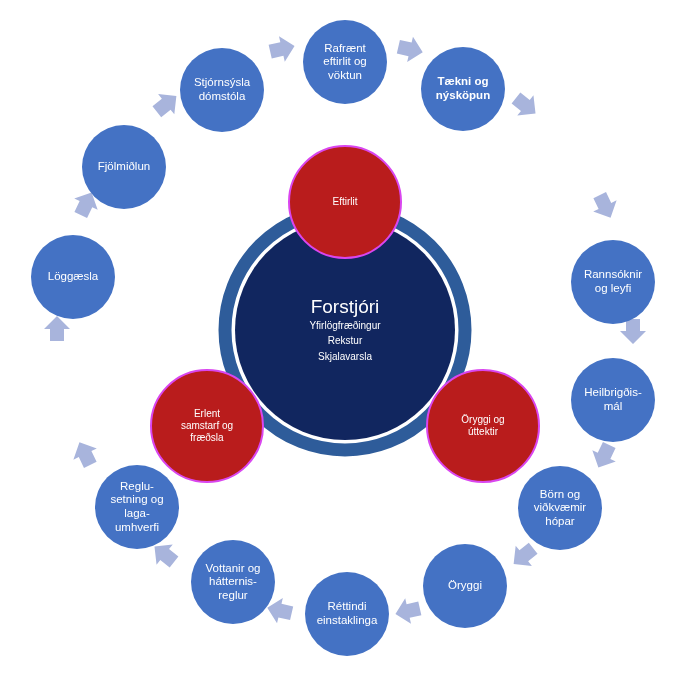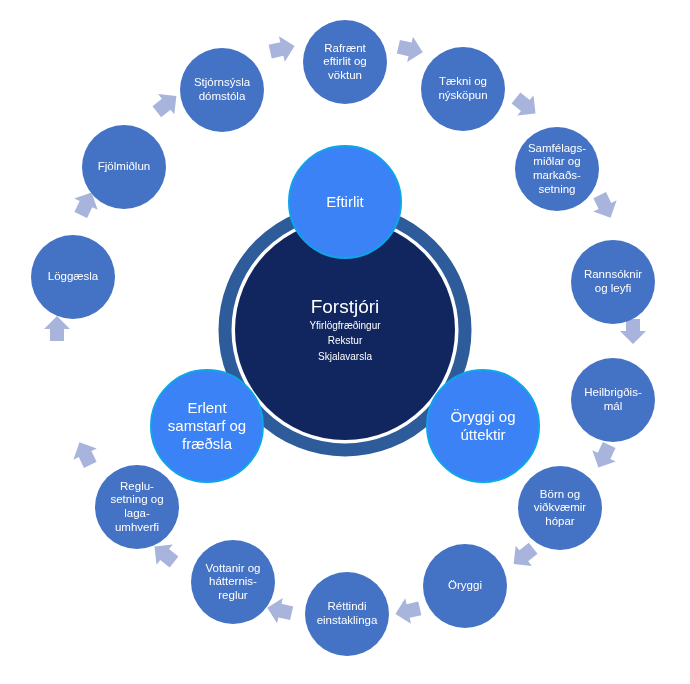--- a/index.html
+++ b/index.html
@@ -37,23 +37,23 @@
     white-space: pre-line;
   }
   .node-outer {
     background: #4472C4;
     width: 84px;
     height: 84px;
     font-size: 11.5px;
     padding: 4px;
   }
   .node-inner {
-    background: #3b82f6;
-    border: 2px solid #0ea5e9;
-    font-size: 15px;
+    background: #b91c1c;
+    border: 2px solid #d946ef;
+    font-size: 10px;
     line-height: 1.2;
   }
   .node-center {
     background: #11265F;
     width: 220px;
     height: 220px;
     flex-direction: column;
   }
   .center-title {
     font-size: 19px;
@@ -101,26 +101,22 @@
   <div class="node node-inner" style="left:426px; top:369px; width:114px; height:114px;">Öryggi og
 úttektir</div>
 
   <div class="node node-inner" style="left:150px; top:369px; width:114px; height:114px;">Erlent
 samstarf og
 fræðsla</div>
 
   <div class="node node-outer" style="left:303px; top:20px;">Rafrænt
 eftirlit og
 vöktun</div>
-  <div class="node node-outer" style="left:421px; top:47px;">Tækni og
+  <div class="node node-outer" style="left:421px; top:47px;font-weight:bold;">Tækni og
 nýsköpun</div>
-  <div class="node node-outer" style="left:515px; top:127px;">Samfélags-
-miðlar og
-markaðs-
-setning</div>
   <div class="node node-outer" style="left:571px; top:240px;">Rannsóknir
 og leyfi</div>
   <div class="node node-outer" style="left:571px; top:358px;">Heilbrigðis-
 mál</div>
   <div class="node node-outer" style="left:518px; top:466px;">Börn og
 viðkvæmir
 hópar</div>
   <div class="node node-outer" style="left:423px; top:544px;">Öryggi</div>
   <div class="node node-outer" style="left:305px; top:572px;">Réttindi
 einstaklinga</div>

